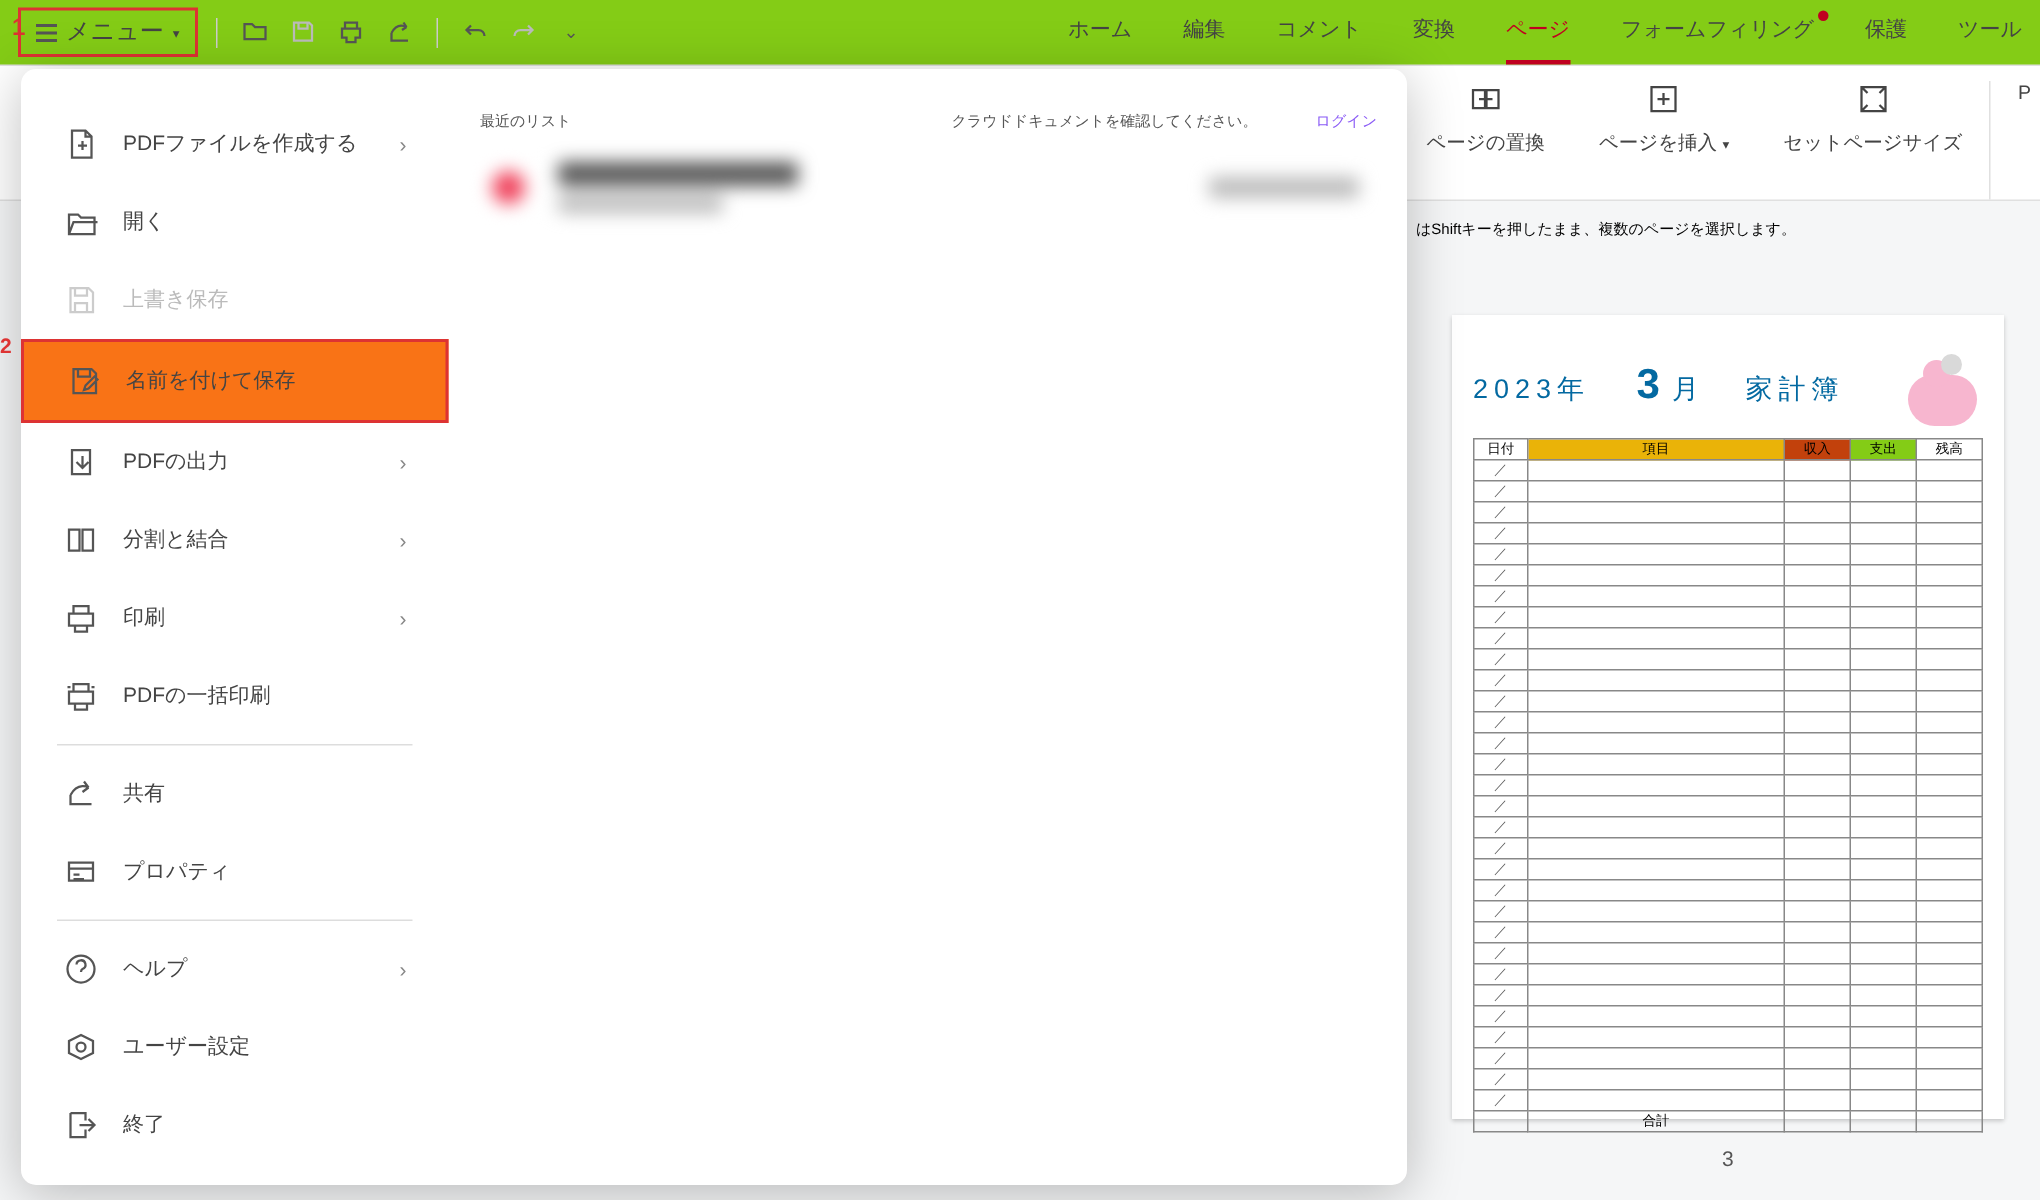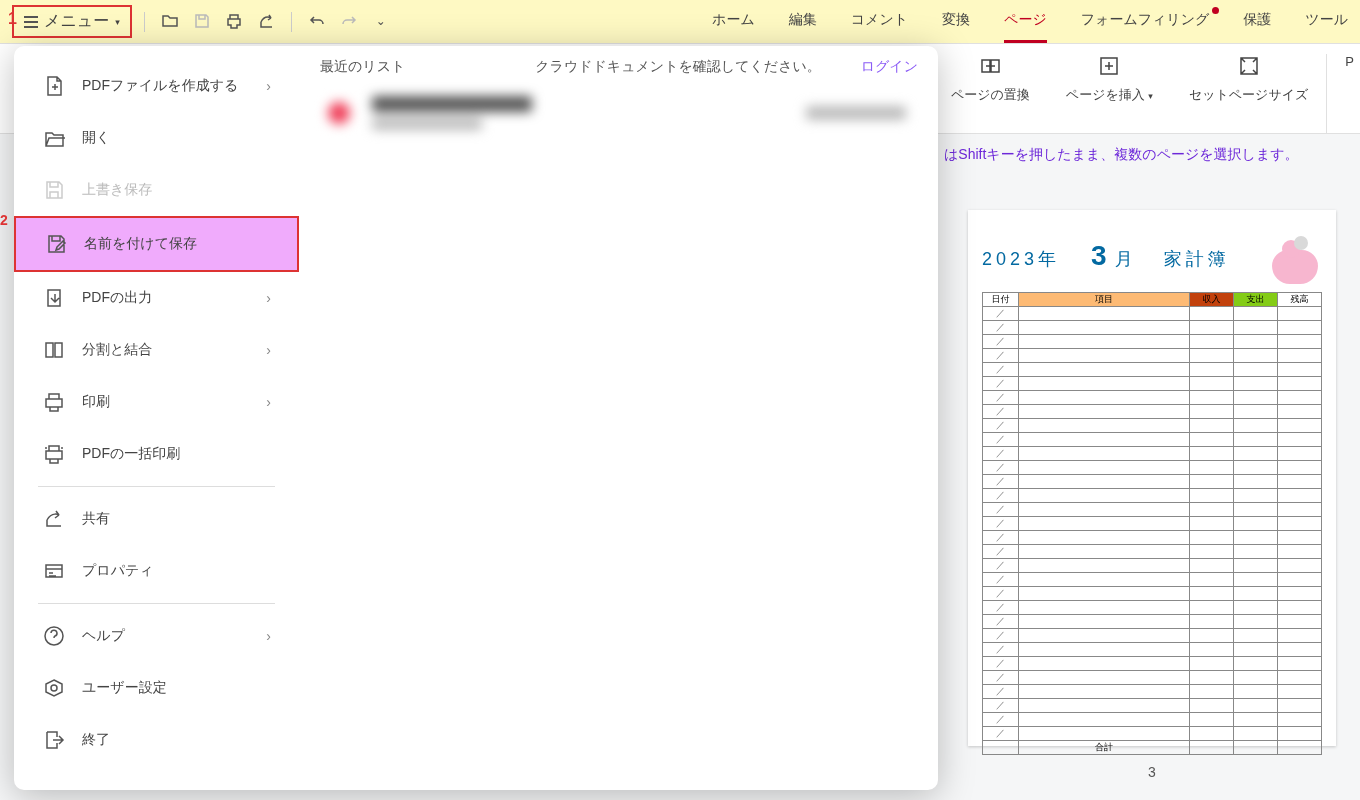--- a/index.html
+++ b/index.html
@@ -1,70 +1,70 @@
 <!DOCTYPE html>
 <html><head>
 <meta charset="utf-8">
 <style>
 * { box-sizing: border-box; margin: 0; padding: 0; font-family: "Yu Gothic UI", "Meiryo", sans-serif; }
 body { width: 1360px; height: 800px; overflow: hidden; background: #f5f6f7; position: relative; }
 
 
-.topbar { height: 44px; background: #fef9c3; border-bottom: 1px solid #e0e0e0; display: flex; align-items: center; padding: 0 12px; }
+.topbar { height: 44px; background: #84cc16; border-bottom: 1px solid #e0e0e0; display: flex; align-items: center; padding: 0 12px; }
 .menu-btn { display: flex; align-items: center; gap: 6px; padding: 4px 10px; border: 2px solid #d33; color: #444; cursor: pointer; position: relative; }
 .menu-btn .hb { width: 14px; height: 12px; display: flex; flex-direction: column; justify-content: space-between; }
 .menu-btn .hb span { height: 2px; background: #555; }
 .qa { display: flex; gap: 14px; margin-left: 10px; color: #555; }
 .qa .sep { width: 1px; background: #ccc; margin: 0 2px; height: 20px; }
 .qa .ic { width: 18px; height: 18px; cursor: pointer; display: flex; align-items: center; justify-content: center; }
 .tabs { margin-left: auto; display: flex; gap: 34px; font-size: 14px; color: #444; }
 .tab { position: relative; padding-bottom: 4px; cursor: pointer; }
 .tab.active { color: #c00020; }
 .tab.active::after { content:""; position:absolute; left:0; right:0; bottom:-10px; height:3px; background:#c00020; }
 .tab .dot { width:7px; height:7px; background:#c00020; border-radius:50%; position:absolute; top:-4px; right:-10px; }
 .annot1 { position: absolute; left: 8px; top: 10px; color: #d33; font-weight: bold; font-size: 16px; }
 
 
 .ribbon { height: 90px; background: #fff; border-bottom: 1px solid #e0e0e0; display: flex; justify-content: flex-end; padding-right: 6px; padding-top:10px; }
 .ribbon-item { display: flex; flex-direction: column; align-items: center; gap: 8px; padding: 0 18px; font-size: 13px; color: #444; cursor:pointer; }
 
 
 .canvas { position: absolute; left: 0; top: 134px; right: 0; bottom: 0; background: #f5f6f7; }
-.hint { position: absolute; left: 944px; top: 12px; font-size: 14px; color: #6d28d9; }
+.hint { position: absolute; left: 944px; top: 12px; font-size: 10px; color: #000000; }
 .page-preview { position: absolute; left: 968px; top: 76px; width: 368px; height: 536px; background: #fff; box-shadow: 0 1px 3px rgba(0,0,0,.2); padding: 30px 14px 10px; }
 .pv-title { text-align:left; font-size: 18px; letter-spacing: 4px; color:#0369a1; }
 .pv-title .big { font-size: 28px; font-weight: bold; margin: 0 4px;}
 .pv-pig { position:absolute; top:40px; right:18px; width:46px; height:34px; background:#f7b6cf; border-radius:18px 18px 20px 20px; }
 .pv-pig::before{ content:""; position:absolute; top:-10px; left:10px; width:18px; height:18px; background:#f7b6cf; border-radius:50%;}
 .pv-pig::after{ content:""; position:absolute; top:-14px; left:22px; width:14px; height:14px; background:#d9d9d9; border-radius:50%;}
 .pv-table { width: 100%; border-collapse: collapse; font-size: 9px; margin-top: 20px; }
 .pv-table th, .pv-table td { border: 1px solid #888; height: 12px; }
 .pv-table th { font-weight: normal; }
 .th-date { width:36px; background:#fff;}
-.th-item { background:#fdba74;}
+.th-item { background:#eab308;}
 .th-in { width:44px; background:#c2410c;}
 .th-out { width:44px; background:#84cc16;}
 .th-bal { width:44px; background:#fff;}
 .pv-table td:first-child { text-align:center; color:#555;}
 .page-num { position: absolute; left: 1148px; top: 630px; font-size: 14px; color:#555; }
 
 
 .dropdown { position: absolute; left: 14px; top: 46px; width: 924px; height: 744px; background:#fff; border-radius: 10px; box-shadow: 0 6px 36px rgba(0,0,0,.25); display:flex; }
-.sidebar { width: 286px; padding: 14px 0; border-right: 1px solid transparent; }
+.sidebar { width: 286px; padding: 24px 0; border-right: 1px solid transparent; }
 .side-item { display: flex; align-items: center; gap: 16px; padding: 14px 28px; color: #444; font-size: 14px; position:relative; cursor:pointer; }
 .side-item.disabled { color: #bbb; }
-.side-item.highlight { border: 2px solid #d33; background: #f0abfc; }
+.side-item.highlight { border: 2px solid #d33; background: #f97316; }
 .side-item.highlight::before { content: attr(data-annot); position:absolute; left:-16px; top:-6px; color:#d33; font-weight:bold; }
 .side-ic { width:24px; height:24px; flex-shrink:0; display:flex; align-items:center; justify-content:center;}
 .side-ic svg { stroke:#555; fill:none; stroke-width:1.5; }
 .side-item.disabled .side-ic svg { stroke:#ccc; }
 .chev { margin-left:auto; color:#888; }
 .side-div { height:1px; background:#ddd; margin: 6px 24px; }
 
-.recent { flex:1; padding: 12px 20px; font-size:14px; color:#555; position:relative; }
+.recent { flex:1; padding: 28px 20px; font-size:10px; color:#555; position:relative; }
 .recent-head { display:flex; justify-content:space-between; }
 .login-link { color:#8b5cf6; cursor:pointer;margin-left:36px; }
 .recent-blur { margin-top: 18px; display:flex; gap:14px; align-items:center; filter: blur(6px); }
 .rb-thumb { width:38px; height:38px; border-radius:50%; background: radial-gradient(circle, #f0405a 40%, #fff 41%); }
 .rb-lines { display:flex; flex-direction:column; gap:6px;}
 .rb-l1 { width: 160px; height:16px; background:#555; border-radius:3px; }
 .rb-l2 { width: 110px; height:12px; background:#bbb; border-radius:3px; }
 .rb-date { margin-left:260px; width:100px; height:14px; background:#bbb; border-radius:3px; }
 
 svg { overflow: visible; }

